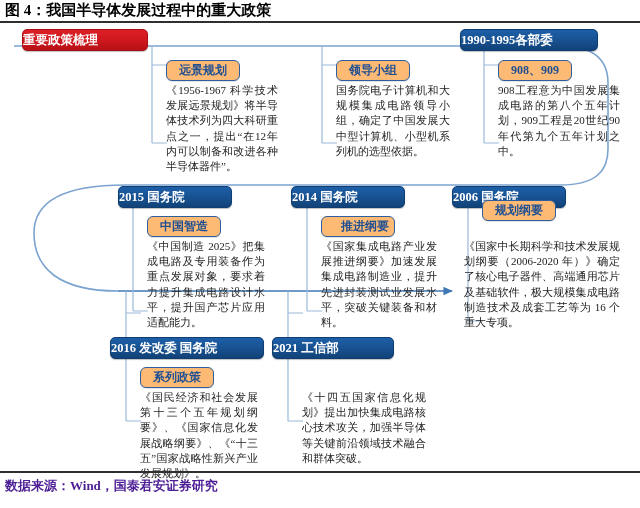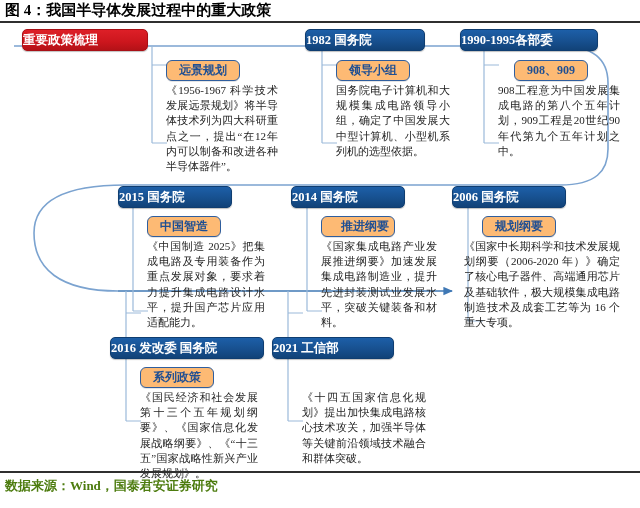--- a/index.html
+++ b/index.html
@@ -17,21 +17,21 @@
     font-weight:bold;font-size:15px;color:#000;
     letter-spacing:0px;white-space:nowrap;
   }
   .rule{position:absolute;left:0;background:#2f2f2f;}
   .rule.top{top:21px;width:640px;height:2px;}
   .rule.bottom{top:471px;width:640px;height:2px;}
 
   
   .source{
     position:absolute;left:5px;top:477px;
-    font-weight:bold;font-size:13px;color:#4d7c0f;white-space:nowrap;
+    font-weight:bold;font-size:13px;color:#4c1d95;white-space:nowrap;
   }
 
   
   #wires{position:absolute;left:0;top:21px;width:640px;height:450px;}
 
   
   .pill{
     position:absolute;height:20px;line-height:20px;
     border-radius:5px;text-align:left;
     color:#ffffff;font-size:12.5px;font-weight:bold;
@@ -98,43 +98,42 @@
       <path d="M307,164 L307,290 M307,186 L322,186 M307,290 L322,290"></path>
       <path d="M468,164 L468,300 M468,186 L483,186 M468,300 L483,300"></path>
 
       <path d="M126,270 L126,400 M126,292 L141,292 M126,400 L141,400"></path>
       <path d="M288,270 L288,400 M288,292 L303,292 M288,400 L303,400"></path>
     </g>
   </svg>
 
   <div class="pill red" style="left:22px;top:29px;width:124px;">重要政策梳理</div>
 
-  <div class="pill blue" style="left:305px;top:29px;width:118px;">1982 国务院</div>
   <div class="pill blue" style="left:460px;top:29px;width:136px;">1990-1995各部委</div>
 
   <div class="subbox" style="left:166px;top:60px;width:62px;">远景规划</div>
   <div class="body" style="left:166px;top:83px;width:112px;">《1956-1967 科学技术发展远景规划》将半导体技术列为四大科研重点之一，提出“在12年内可以制备和改进各种半导体器件”。</div>
 
   <div class="subbox" style="left:336px;top:60px;width:62px;">领导小组</div>
   <div class="body" style="left:336px;top:83px;width:114px;">国务院电子计算机和大规模集成电路领导小组，确定了中国发展大中型计算机、小型机系列机的选型依据。</div>
 
-  <div class="subbox" style="left:514px;top:60px;width:62px;">908、909</div>
+  <div class="subbox" style="left:498px;top:60px;width:62px;">908、909</div>
   <div class="body" style="left:498px;top:83px;width:122px;">908工程意为中国发展集成电路的第八个五年计划，909工程是20世纪90年代第九个五年计划之中。</div>
 
   <div class="pill blue" style="left:118px;top:186px;width:112px;">2015 国务院</div>
   <div class="pill blue" style="left:291px;top:186px;width:112px;">2014 国务院</div>
   <div class="pill blue" style="left:452px;top:186px;width:112px;">2006 国务院</div>
 
   <div class="subbox" style="left:147px;top:216px;width:62px;">中国智造</div>
   <div class="body" style="left:147px;top:239px;width:118px;">《中国制造 2025》把集成电路及专用装备作为重点发展对象，要求着力提升集成电路设计水平，提升国产芯片应用适配能力。</div>
 
   <div class="subbox" style="left:321px;top:216px;width:62px;text-align:right;">推进纲要</div>
   <div class="body" style="left:321px;top:239px;width:116px;">《国家集成电路产业发展推进纲要》加速发展集成电路制造业，提升先进封装测试业发展水平，突破关键装备和材料。</div>
 
-  <div class="subbox" style="left:482px;top:216px;width:62px;">规划纲要</div>
+  <div class="subbox" style="left:482px;top:200px;width:62px;">规划纲要</div>
   <div class="body" style="left:464px;top:239px;width:156px;">《国家中长期科学和技术发展规划纲要（2006-2020 年）》确定了核心电子器件、高端通用芯片及基础软件，极大规模集成电路制造技术及成套工艺等为 16 个重大专项。</div>
 
   <div class="pill blue" style="left:110px;top:337px;width:152px;">2016 发改委 国务院</div>
   <div class="pill blue" style="left:272px;top:337px;width:120px;">2021 工信部</div>
 
   <div class="subbox" style="left:140px;top:367px;width:62px;">系列政策</div>
   <div class="body" style="left:140px;top:390px;width:118px;">《国民经济和社会发展第十三个五年规划纲要》、《国家信息化发展战略纲要》、《“十三五”国家战略性新兴产业发展规划》。</div>
 
   <div class="body" style="left:302px;top:390px;width:124px;">《十四五国家信息化规划》提出加快集成电路核心技术攻关，加强半导体等关键前沿领域技术融合和群体突破。</div>
 

